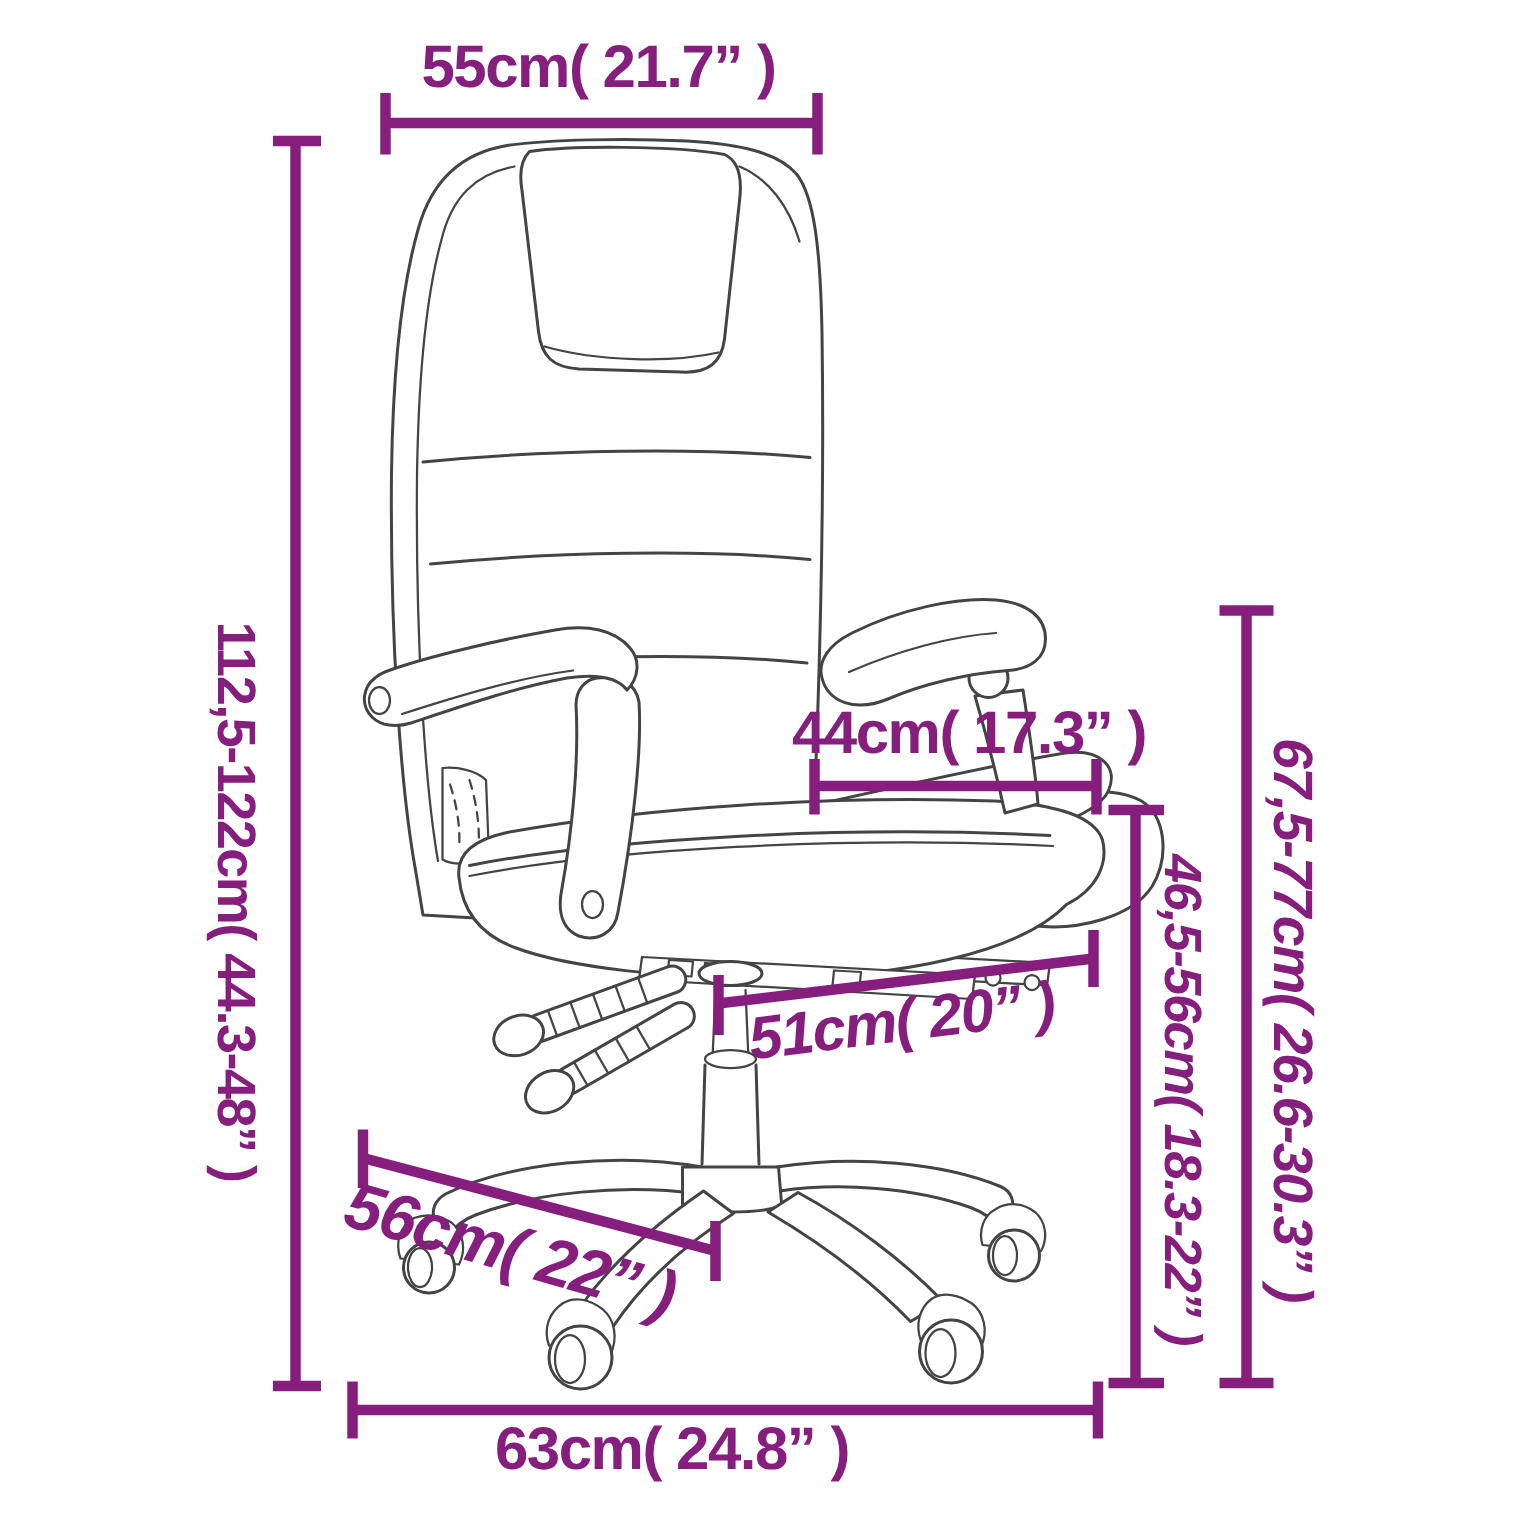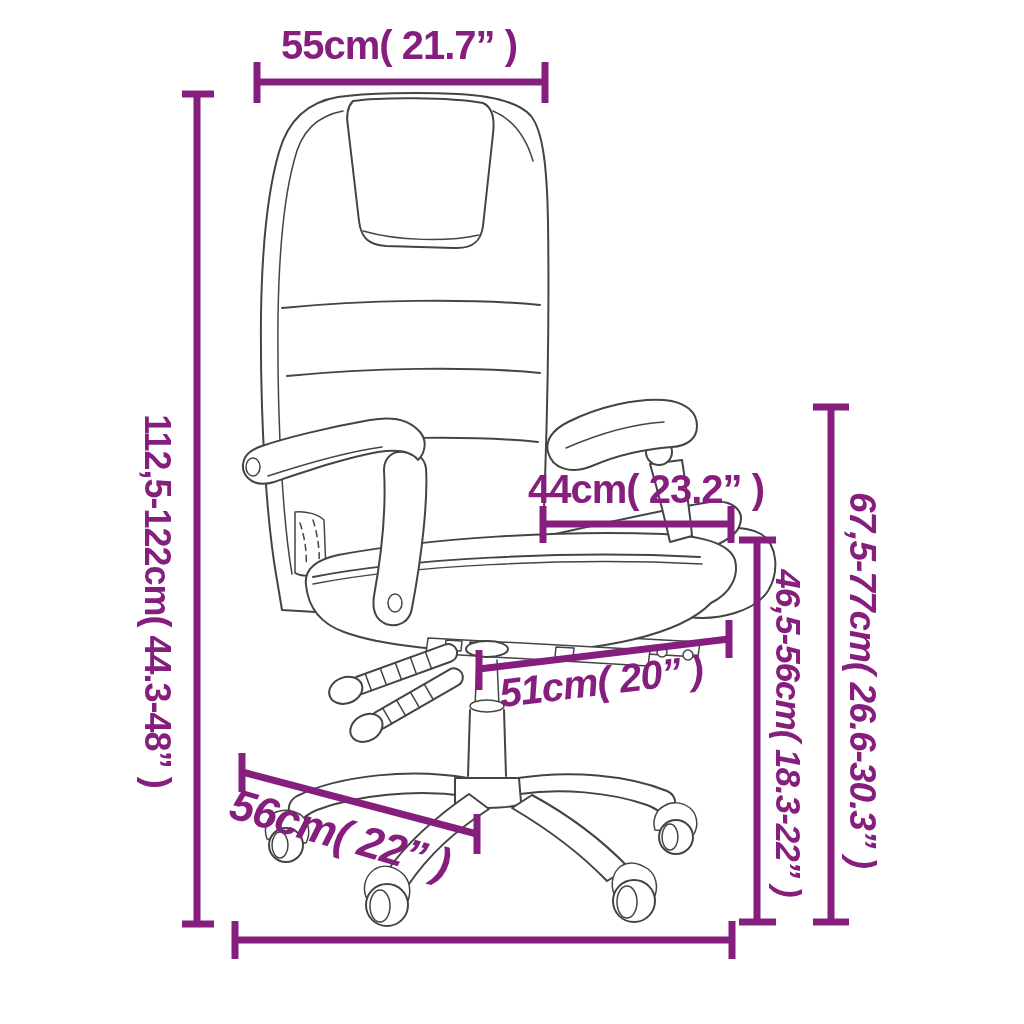--- a/index.html
+++ b/index.html
@@ -212,23 +212,24 @@
         <line class="dim" x1="235" y1="921" x2="235" y2="959"></line>
         <line class="dim" x1="732" y1="921" x2="732" y2="959"></line>
       </g>
     </g>
   </svg>
 
   <div class="dim-label" style="left:399px; top:45px; font-size:40px; transform:translate(-50%,-50%);">55cm( 21.7” )</div>
 
   <div class="dim-label" style="left:157px; top:601px; font-size:36px; transform:translate(-50%,-50%) rotate(90deg);">112,5-122cm( 44.3-48” )</div>
 
-  <div class="dim-label" style="left:646px; top:489px; font-size:40px; transform:translate(-50%,-50%);">44cm( 23.2” )</div>
+  <div class="dim-label" style="left:646px; top:489px; font-size:40px; transform:translate(-50%,-50%);">44cm( 17.3” )</div>
 
   <div class="dim-label it" style="left:601px; top:681px; font-size:40px; transform:translate(-50%,-50%) rotate(-7deg);">51cm( 20” )</div>
 
   <div class="dim-label it" style="left:788px; top:733px; font-size:35px; transform:translate(-50%,-50%) rotate(90deg);">46,5-56cm( 18.3-22” )</div>
 
   <div class="dim-label it" style="left:862px; top:680px; font-size:37px; transform:translate(-50%,-50%) rotate(90deg);">67,5-77cm( 26.6-30.3” )</div>
 
   <div class="dim-label it" style="left:340px; top:834px; font-size:44px; transform:translate(-50%,-50%) rotate(16deg);">56cm( 22” )</div>
 
+  <div class="dim-label" style="left:448px; top:966px; font-size:40px; transform:translate(-50%,-50%);">63cm( 24.8” )</div>
 </div>
 
 </body></html>

